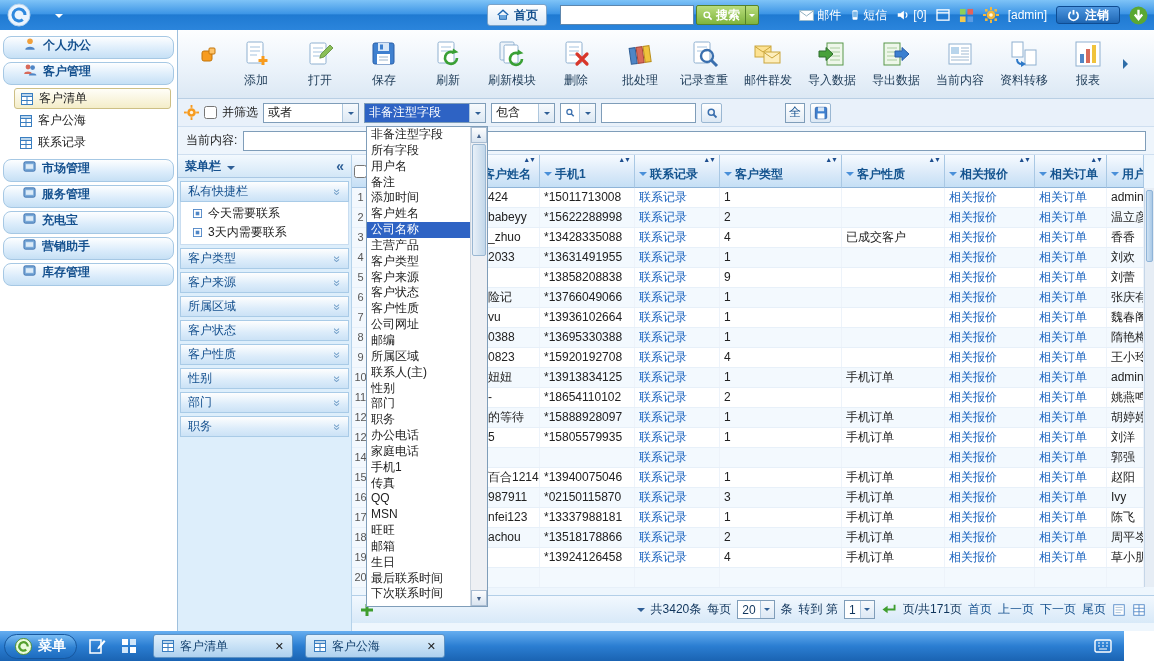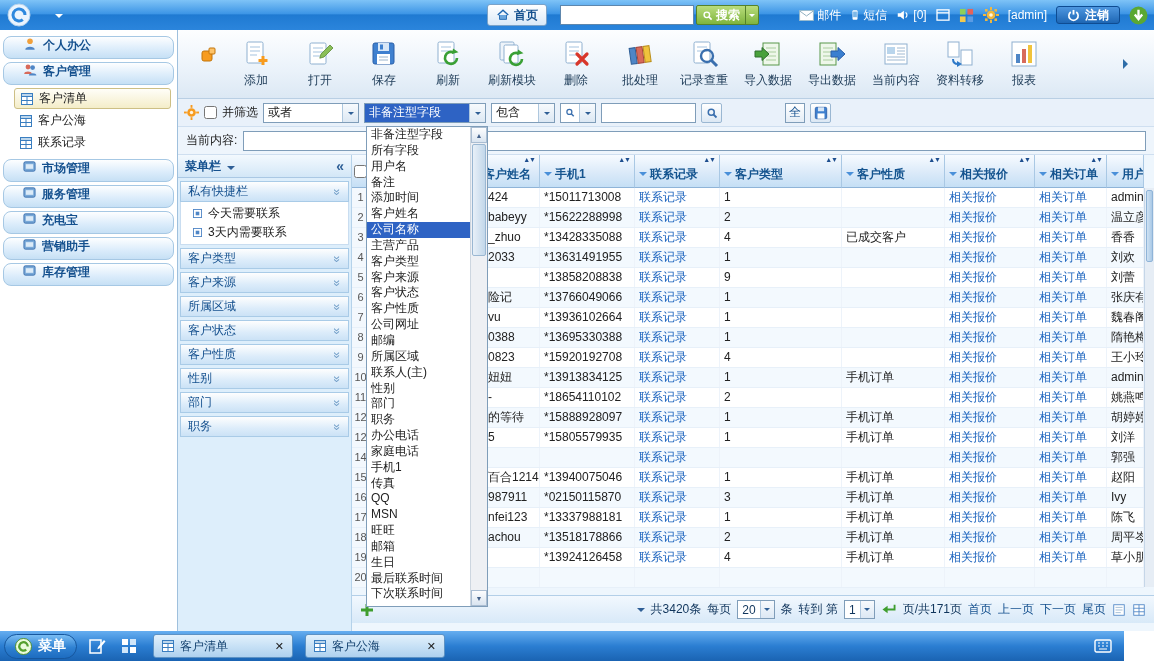--- a/index.html
+++ b/index.html
@@ -447,20 +447,29 @@
     <span>批处理</span>
   </div>
   <div class="tbtn">
     <svg width="30" height="30" viewBox="0 0 30 30">
         <rect x="5" y="3" width="16" height="21" rx="1.5" fill="#fff" stroke="#8fb0d0"></rect>
         <path d="M8 8h10M8 12h10" stroke="#c3d7ea" stroke-width="1.4"></path>
         <circle cx="18" cy="17" r="6" fill="none" stroke="#3a6fae" stroke-width="2.4"></circle>
         <line x1="22.5" y1="21.5" x2="28" y2="27" stroke="#3a6fae" stroke-width="3"></line>
       </svg>
     <span>记录查重</span>
+  </div>
+  <div class="tbtn">
+    <svg width="30" height="30" viewBox="0 0 30 30">
+        <rect x="2" y="7" width="16" height="11" fill="#fde292" stroke="#caa53c"></rect>
+        <path d="M2 7.5l8 5.5 8-5.5" fill="none" stroke="#caa53c"></path>
+        <rect x="11" y="13" width="16" height="11" fill="#fdeebc" stroke="#caa53c"></rect>
+        <path d="M11 13.5l8 5.5 8-5.5" fill="none" stroke="#caa53c"></path>
+      </svg>
+    <span>邮件群发</span>
   </div>
   <div class="tbtn">
     <svg width="30" height="30" viewBox="0 0 30 30">
         <rect x="10" y="4" width="16" height="22" fill="#eef7ea" stroke="#58974a"></rect>
         <path d="M13 9h10M13 13h10M13 17h10M13 21h10" stroke="#aacd9e"></path>
         <path d="M2 12h7V8.5L16 15l-7 6.5V18H2z" fill="#49a13b" stroke="#2e6e2e"></path>
       </svg>
     <span>导入数据</span>
   </div>
   <div class="tbtn">

